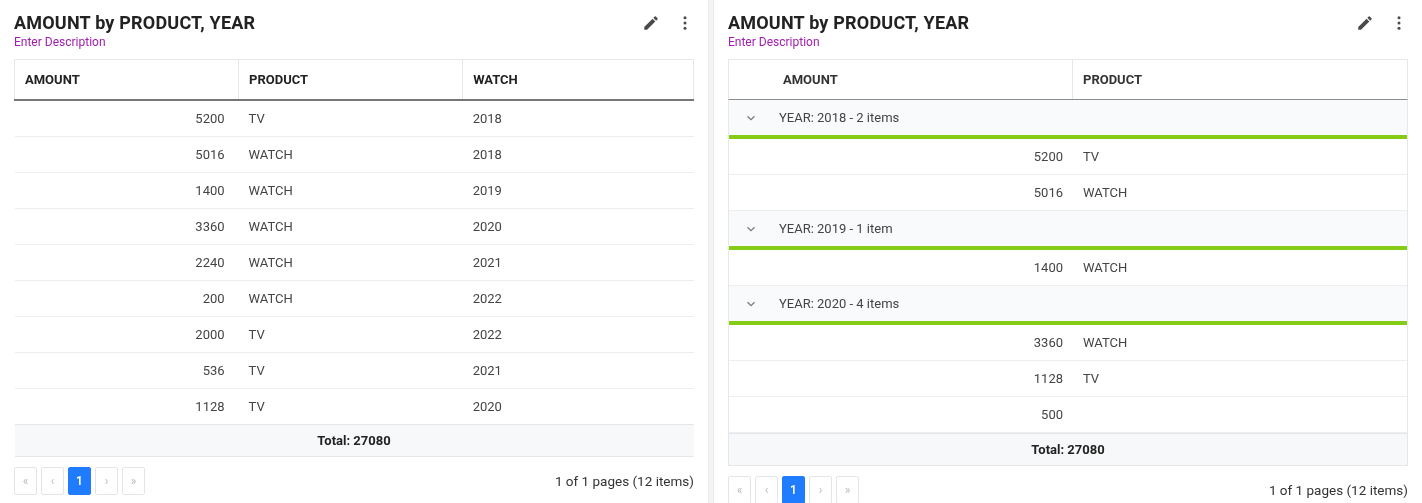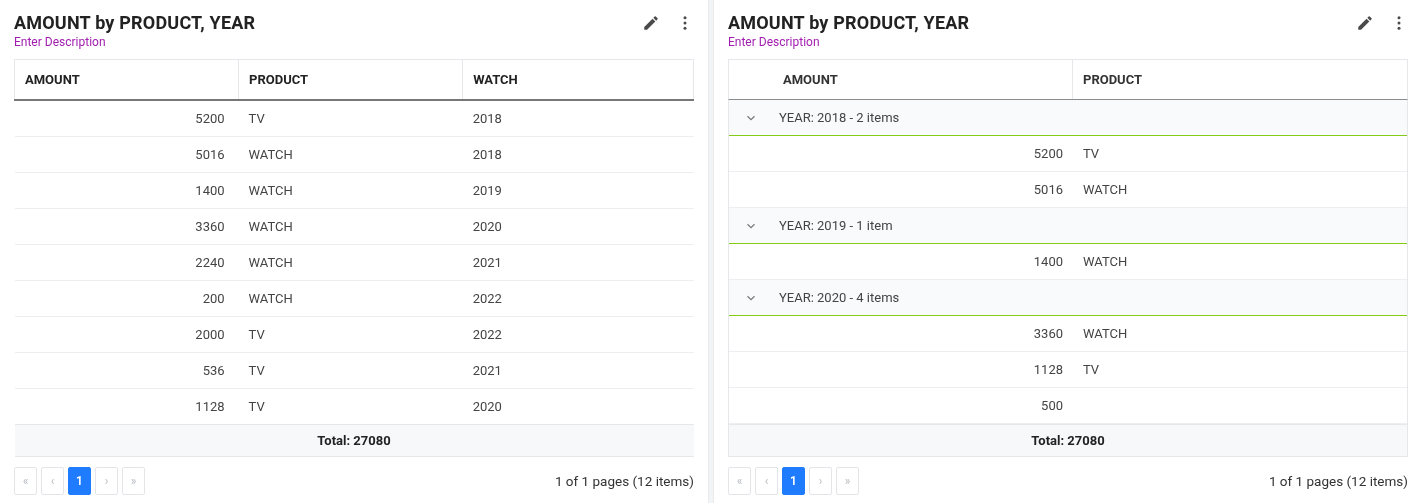--- a/index.html
+++ b/index.html
@@ -106,21 +106,21 @@
     flex:1;
     padding: 12px 10px;
     font-weight:700;
     text-align:left;
   }
   .g-body { border:1px solid #e5e7eb; border-top:none; }
   .group-row {
     display:flex;
     align-items:center;
     background:#f9fafb;
-    border-bottom:1px solid #84cc16;
+    border-bottom:4px solid #84cc16;
     font-size:13px;
     padding: 0;
   }
   .group-row .chev {
     width: 44px;
     display:flex;
     align-items:center;
     justify-content:center;
     padding:10px 0;
     color:#777;

